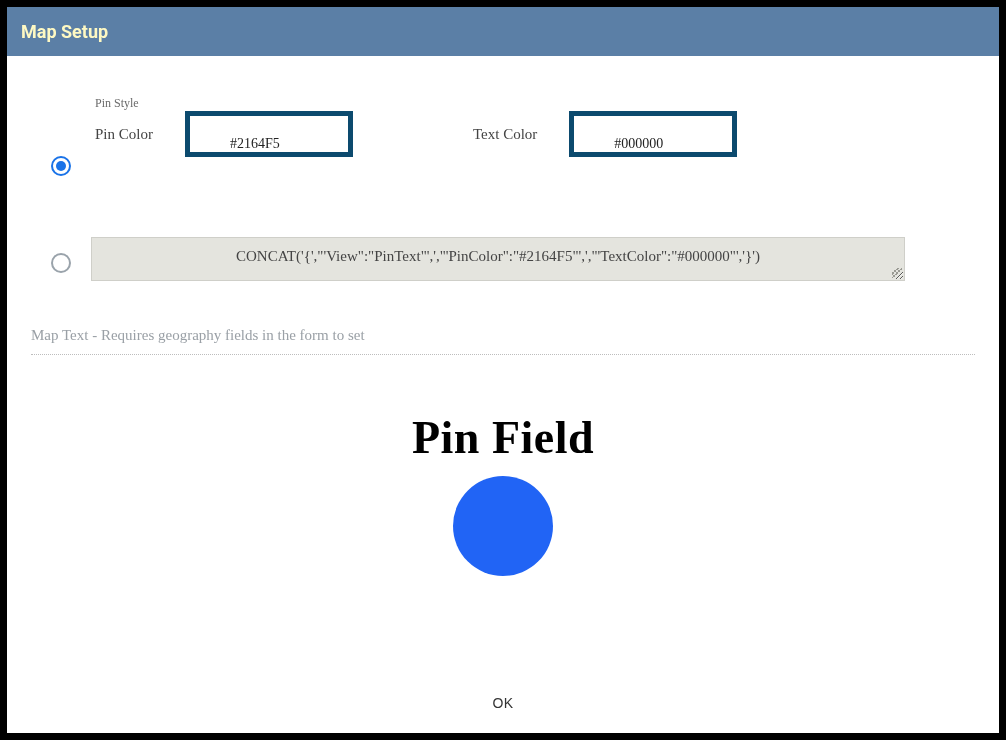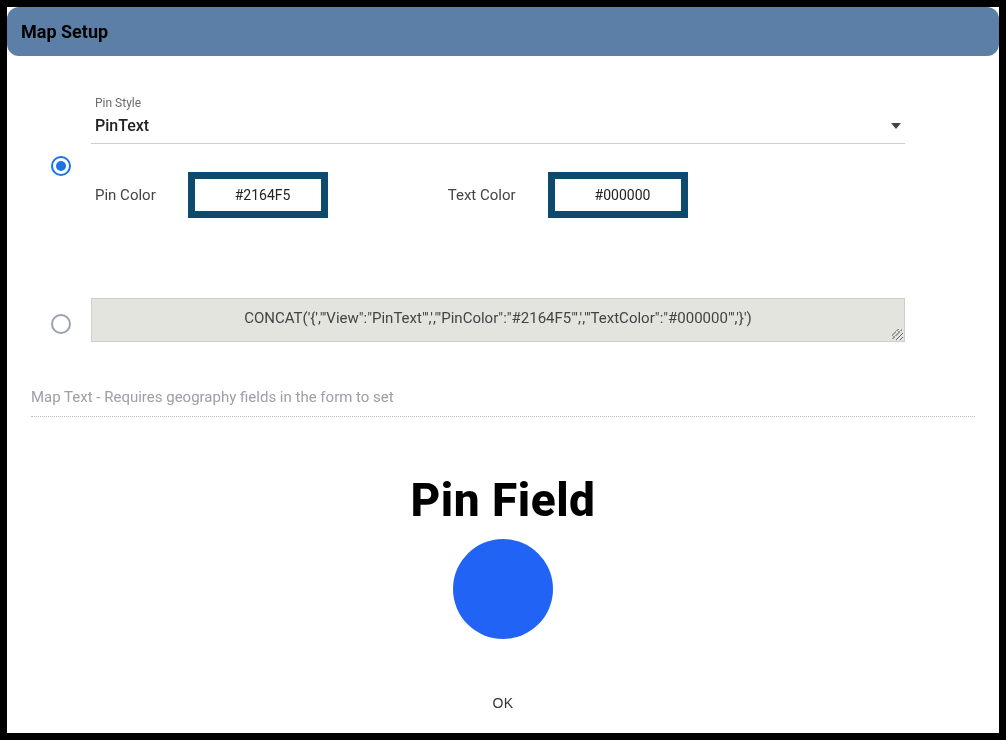--- a/index.html
+++ b/index.html
@@ -13,32 +13,32 @@
     }
     .dialog {
       position: absolute;
       top: 7px; left: 7px; right: 7px; bottom: 7px;
       background: #fff;
       display: flex;
       flex-direction: column;
     }
     .titlebar {
       background: #5b7fa6;
-      color: #000000;
+      color: #fef9c3;
       font-weight: 700;
       font-size: 18px;
       padding: 14px 14px;
       flex: 0 0 auto;
-      border-radius: 12px;
     }
     .body {
       flex: 1 1 auto;
       overflow-y: scroll;
       padding: 0 0 0 0;
       position: relative;
+      font-family: Liberation Serif, serif;
     }
     .body-inner {
       padding: 40px 0 0 0;
     }
     .optrow {
       display: flex;
       align-items: flex-start;
       padding: 0 24px 0 24px;
     }
     .radio-col {
@@ -92,24 +92,24 @@
       margin-bottom: 40px;
     }
     .color-group {
       display: flex;
       align-items: center;
       gap: 32px;
     }
     .color-label { font-size: 15px; color: #444; }
     .color-input {
       display: flex;
-      align-items: center;
-      border: 7px solid #0c4a6e;
+      align-items: flex-end;
+      border: 5px solid #0c4a6e;
       height: 46px;
-      width: 140px;
+      width: 168px;
     }
     .swatch {
       width: 30px;
       flex: 0 0 30px;
     }
     .hex {
       flex: 1 1 auto;
       border: none;
       outline: none;
       font-size: 14px;
@@ -205,24 +205,20 @@
     <div class="body-inner">
 
       <div class="optrow">
         <div class="radio-col">
           <div class="radio checked">
               <div class="dot"></div>
             </div>
         </div>
         <div class="opt-content">
           <div class="select-label">Pin Style</div>
-          <div class="select">
-            <span class="val">PinText</span>
-            <span class="caret"></span>
-          </div>
 
           <div class="color-row">
             <div class="color-group">
               <div class="color-label">Pin Color</div>
               <div class="color-input">
                 <div class="swatch" id="pin-swatch" style="background: rgb(33, 100, 245);"></div>
                 <input class="hex" value="#2164F5" style="">
               </div>
             </div>
             <div class="color-group">

